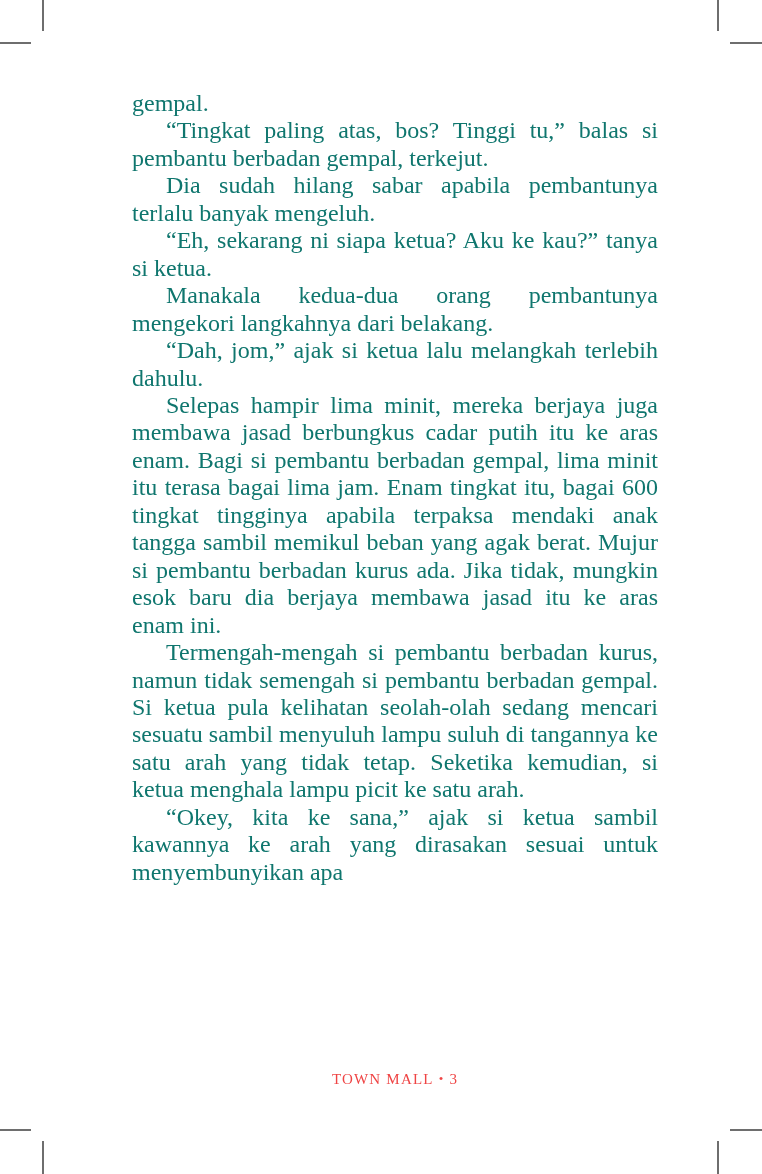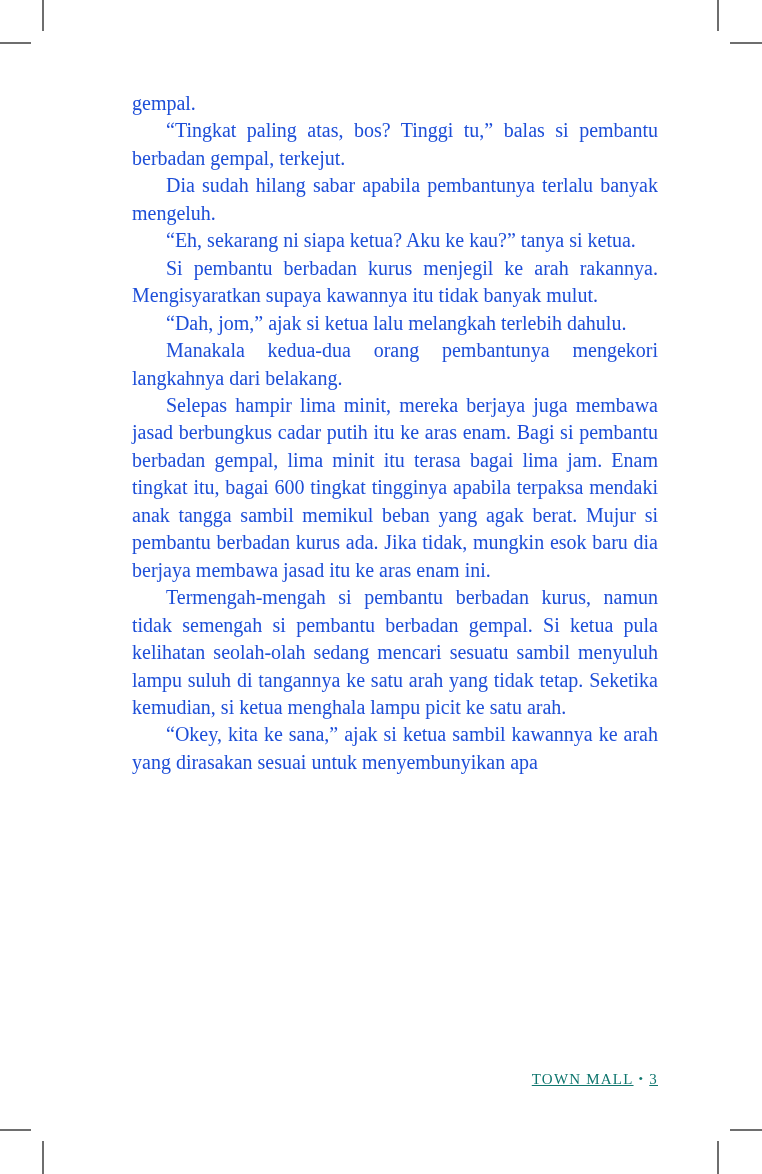--- a/index.html
+++ b/index.html
@@ -26,45 +26,44 @@
   .cm-bl-h { left: 0;     top: 1129px;  width: 31px; height: 2px;  }
   .cm-bl-v { left: 42px;  top: 1141px;  width: 2px;  height: 33px; }
   .cm-br-h { left: 730px; top: 1129px;  width: 32px; height: 2px;  }
   .cm-br-v { left: 717px; top: 1141px;  width: 2px;  height: 33px; }
 
   .text-block {
     position: absolute;
     left: 132px;
     top: 90px;
     width: 526px;
-    color: #1d4ed8;
-    font-size: 20px;
+    color: #0f766e;
+    font-size: 24px;
     line-height: 27.45px;
     text-align: justify;
     text-justify: inter-word;
   }
   .text-block p {
     margin: 0;
     padding: 0;
   }
   .text-block p.indent {
     text-indent: 34px;
   }
 
   .page-footer {
     position: absolute;
     left: 132px;
     top: 1071px;
     width: 526px;
-    text-align: right;
-    color: #0f766e;
+    text-align: center;
+    color: #ef4444;
     font-size: 15px;
     letter-spacing: 1.2px;
     white-space: nowrap;
-    text-decoration: underline;
   }
   .page-footer .sep {
     display: inline-block;
     margin: 0 5px;
     font-size: 13px;
     vertical-align: 1px;
   }
 </style>
 </head>
 <body>
@@ -78,23 +77,22 @@
   <div class="crop-mark cm-bl-h"></div>
   <div class="crop-mark cm-bl-v"></div>
   <div class="crop-mark cm-br-h"></div>
   <div class="crop-mark cm-br-v"></div>
 
   <div class="text-block">
     <p>gempal.</p>
     <p class="indent">“Tingkat paling atas, bos? Tinggi tu,” balas si pembantu berbadan gempal, terkejut.</p>
     <p class="indent">Dia sudah hilang sabar apabila pembantunya terlalu banyak mengeluh.</p>
     <p class="indent">“Eh, sekarang ni siapa ketua? Aku ke kau?” tanya si ketua.</p>
-    <p class="indent">Si pembantu berbadan kurus menjegil ke arah rakannya. Mengisyaratkan supaya kawannya itu tidak banyak mulut.</p>
+    <p class="indent">Manakala kedua-dua orang pembantunya mengekori langkahnya dari belakang.</p>
     <p class="indent">“Dah, jom,” ajak si ketua lalu melangkah terlebih dahulu.</p>
-    <p class="indent">Manakala kedua-dua orang pembantunya mengekori langkahnya dari belakang.</p>
     <p class="indent">Selepas hampir lima minit, mereka berjaya juga membawa jasad berbungkus cadar putih itu ke aras enam. Bagi si pembantu berbadan gempal, lima minit itu terasa bagai lima jam. Enam tingkat itu, bagai 600 tingkat tingginya apabila terpaksa mendaki anak tangga sambil memikul beban yang agak berat. Mujur si pembantu berbadan kurus ada. Jika tidak, mungkin esok baru dia berjaya membawa jasad itu ke aras enam ini.</p>
     <p class="indent">Termengah-mengah si pembantu berbadan kurus, namun tidak semengah si pembantu berbadan gempal. Si ketua pula kelihatan seolah-olah sedang mencari sesuatu sambil menyuluh lampu suluh di tangannya ke satu arah yang tidak tetap. Seketika kemudian, si ketua menghala lampu picit ke satu arah.</p>
     <p class="indent">“Okey, kita ke sana,” ajak si ketua sambil kawannya ke arah yang dirasakan sesuai untuk menyembunyikan apa</p>
   </div>
 
   <div class="page-footer">
     <span>TOWN MALL</span><span class="sep">•</span><span>3</span>
   </div>
 
 </div>

